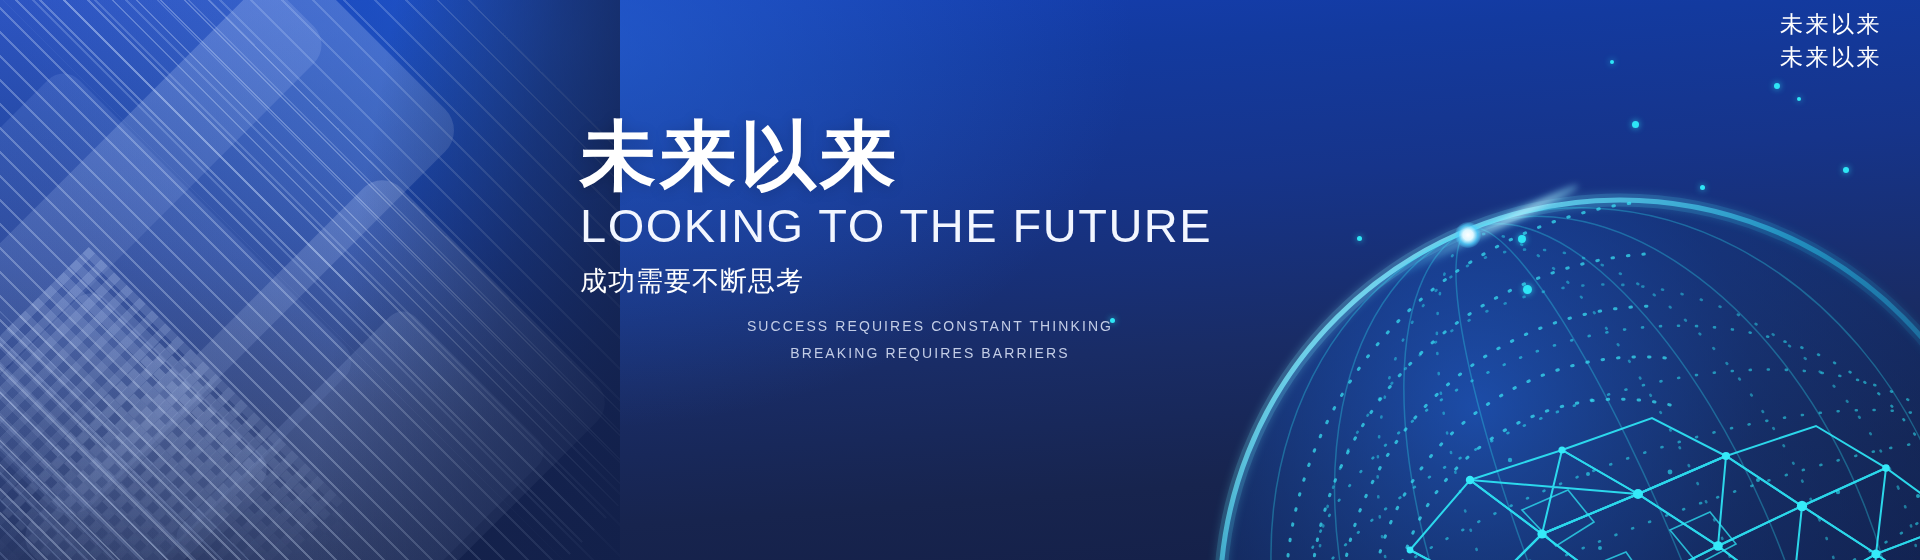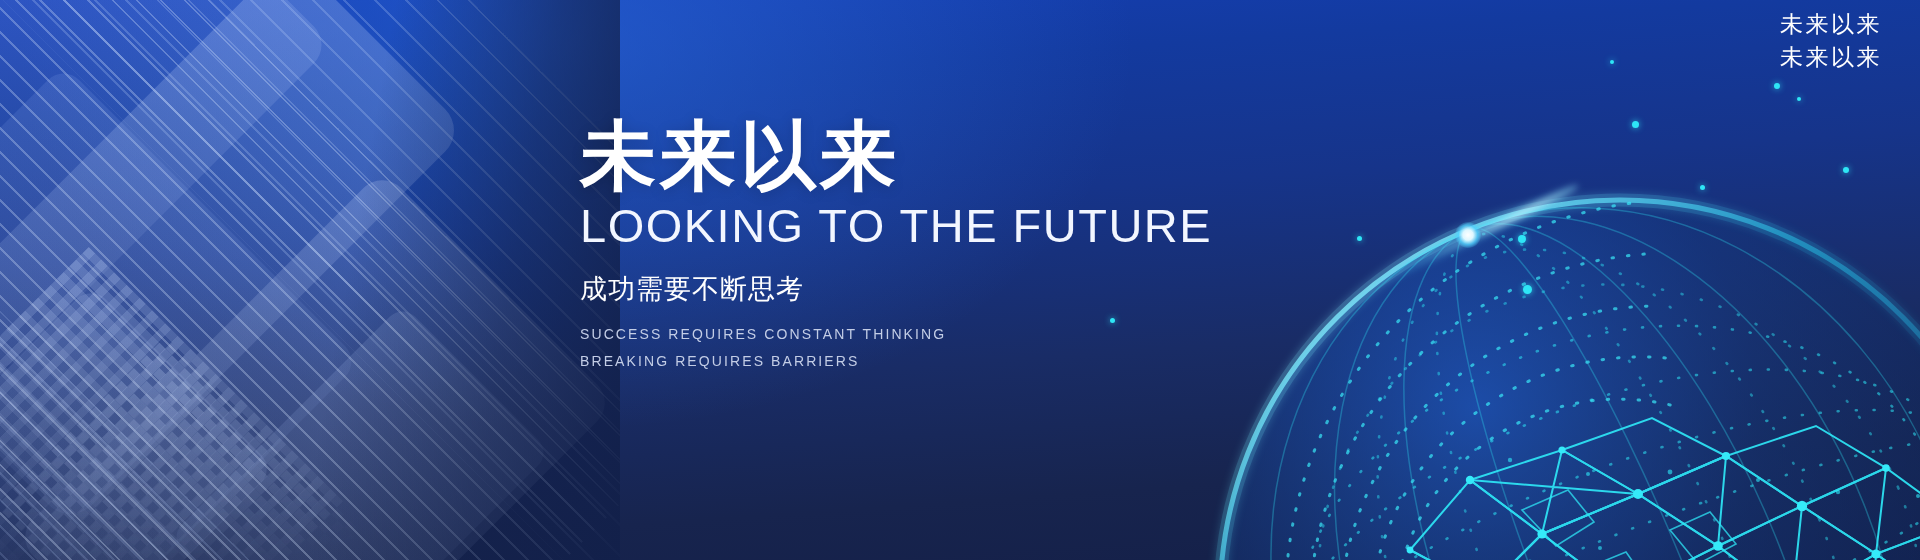--- a/index.html
+++ b/index.html
@@ -134,35 +134,36 @@
   .en-title {
     margin-top:7px;
     font-size:47px;
     font-weight:300;
     letter-spacing:1.5px;
     line-height:1.05;
     color:#f2f6ff;
     white-space:nowrap;
   }
   .cn-sub {
-    margin-top:20px;
+    margin-top:12px;
     font-size:27px;
     font-weight:400;
     letter-spacing:1px;
     line-height:1.42;
     color:#ffffff;
   }
   .cn-sub div { white-space:nowrap; }
   .en-sub {
     margin-top:12px;
     font-size:14px;
     font-weight:400;
     letter-spacing:2.1px;
     line-height:1.95;
     color:#c3cde6;
+    text-align:center;
   }
   .en-sub div { white-space:nowrap; }
 
   
   .slogan {
     position:absolute;
     right:38px; top:8px;
     z-index:30;
     text-align:right;
     color:#ffffff;

